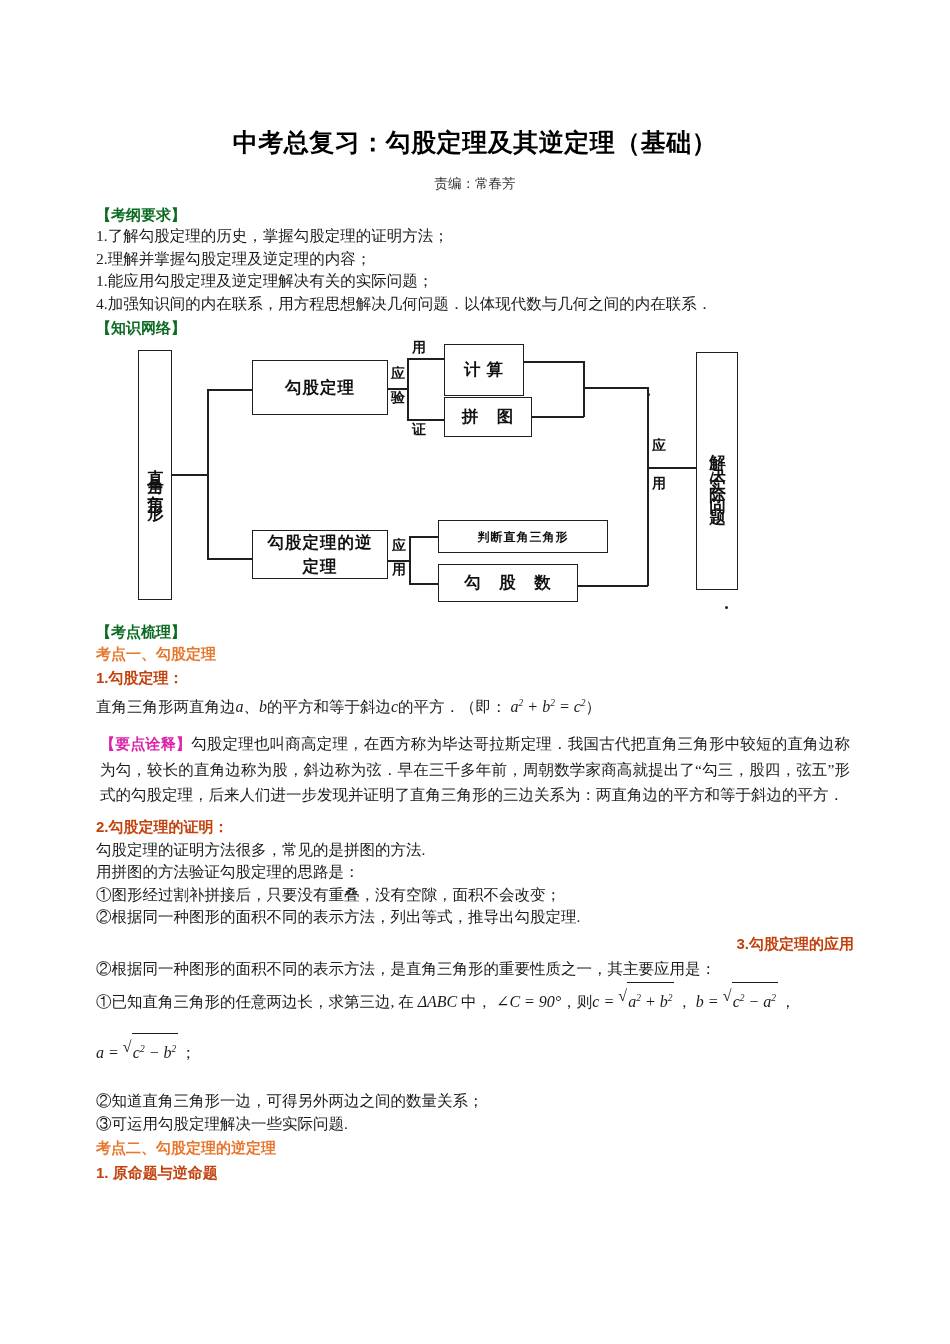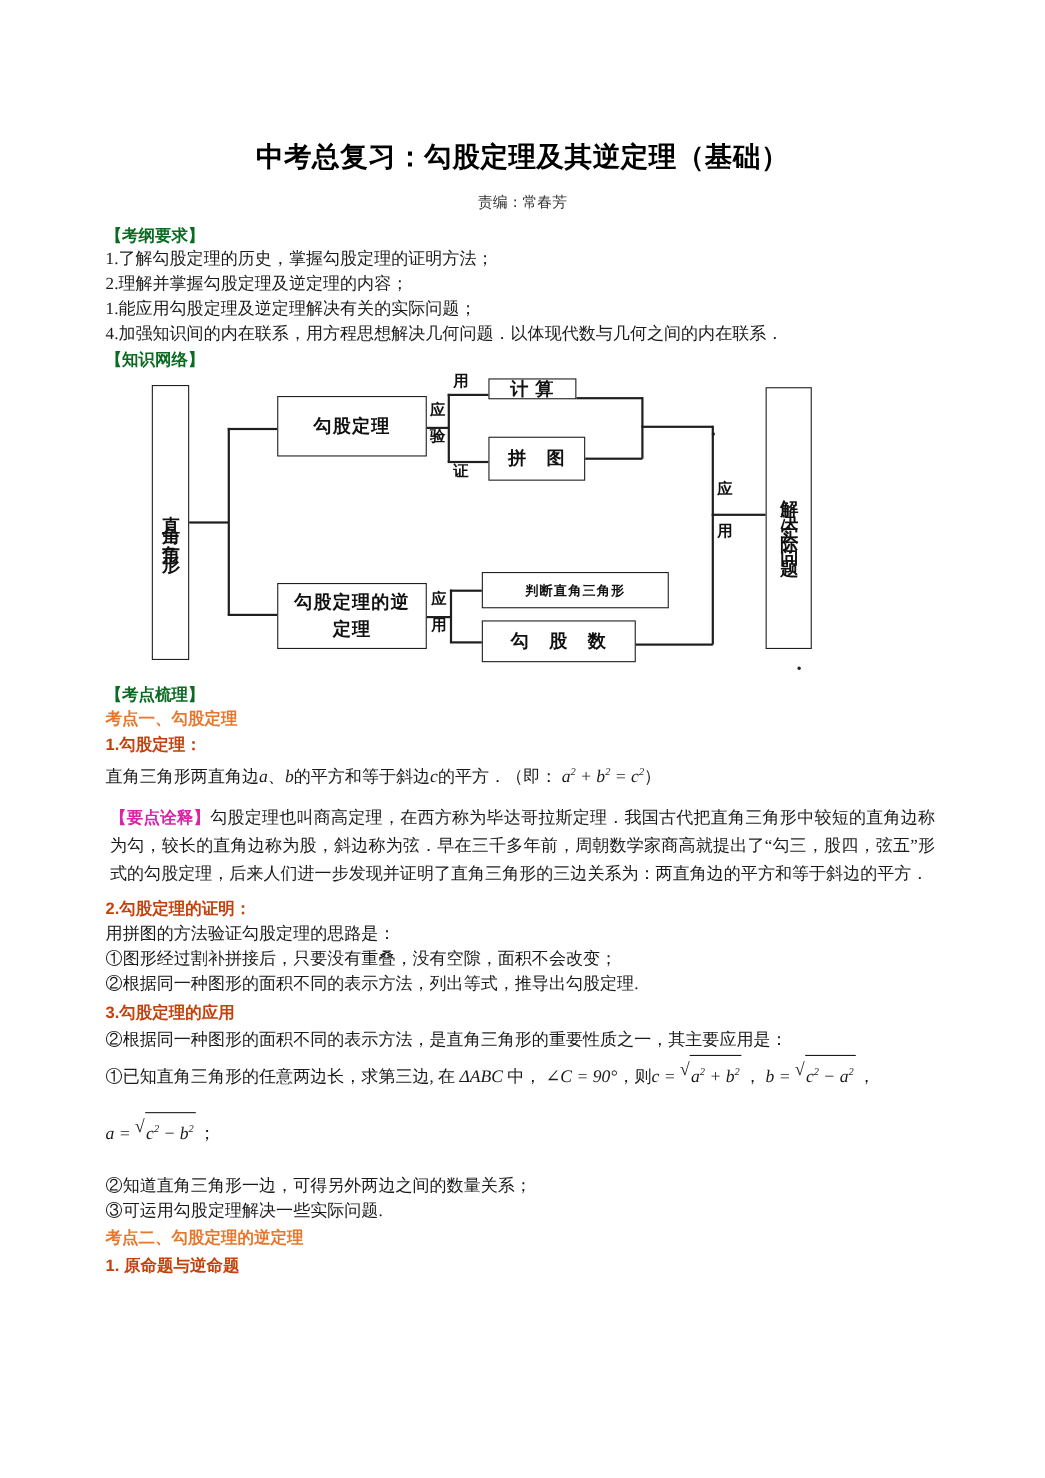--- a/index.html
+++ b/index.html
@@ -195,36 +195,36 @@
 
     <div class="dbox vert" style="left:2px; top:6px; width:34px; height:250px;">直角三角形</div>
 
     <div class="dline h" style="left:36px; top:130px; width:36px;"></div>
     <div class="dline v" style="left:71px; top:45px; height:170px;"></div>
     <div class="dline h" style="left:71px; top:45px; width:46px;"></div>
     <div class="dline h" style="left:71px; top:214px; width:46px;"></div>
 
     <div class="dbox" style="left:116px; top:16px; width:136px; height:55px;">勾股定理</div>
 
-    <div class="dbox" style="left:116px; top:186px; width:136px; height:60px; letter-spacing:1px;">
+    <div class="dbox" style="left:116px; top:186px; width:136px; height:49px; letter-spacing:1px;">
       <span style="display:block; width:110px; line-height:24px;">勾股定理的逆定理</span>
     </div>
 
     <div class="dlabel" style="left:255px; top:22px;">应</div>
     <div class="dlabel" style="left:255px; top:46px;">验</div>
 
     <div class="dline h" style="left:252px; top:44px; width:20px;"></div>
     <div class="dline v" style="left:271px; top:14px; height:62px;"></div>
     <div class="dline h" style="left:271px; top:14px; width:38px;"></div>
     <div class="dline h" style="left:271px; top:75px; width:38px;"></div>
 
     <div class="dlabel" style="left:276px; top:-4px;">用</div>
     <div class="dlabel" style="left:276px; top:78px;">证</div>
 
-    <div class="dbox" style="left:308px; top:0px; width:80px; height:19px;">计 算</div>
+    <div class="dbox" style="left:308px; top:0px; width:80px; height:52px;">计 算</div>
 
     <div class="dbox" style="left:308px; top:53px; width:88px; height:40px;">拼　图</div>
 
     <div class="dline h" style="left:388px; top:17px; width:60px;"></div>
     <div class="dline v" style="left:447px; top:17px; height:56px;"></div>
     <div class="dline h" style="left:396px; top:72px; width:52px;"></div>
     <div class="dline h" style="left:447px; top:43px; width:65px;"></div>
 
     <div class="dlabel" style="left:256px; top:194px;">应</div>
     <div class="dlabel" style="left:256px; top:218px;">用</div>
@@ -259,26 +259,27 @@
     <span>直角三角形两直角边</span><span class="math">a</span><span>、</span><span class="math">b</span><span>的平方和等于斜边</span><span class="math">c</span><span>的平方．（即：</span><span class="math">
       <span>a</span><sup class="ex">2</sup> + <span>b</span><sup class="ex">2</sup> = <span>c</span><sup class="ex">2</sup></span><span>）</span>
   </div>
 
   <div class="body-para" style="padding-top:7px;">
     <span class="tag-magenta">【要点诠释】</span><span>勾股定理也叫商高定理，在西方称为毕达哥拉斯定理．我国古代把直角三角形中较短的直角边称为勾，较长的直角边称为股，斜边称为弦．早在三千多年前，周朝数学家商高就提出了“勾三，股四，弦五”形式的勾股定理，后来人们进一步发现并证明了直角三角形的三边关系为：两直角边的平方和等于斜边的平方．</span>
   </div>
 
   <div class="sec-head-blue" style="padding-top:2px;">2.勾股定理的证明：</div>
   <div class="lines-block">
+    <div class="body-line">勾股定理的证明方法很多，常见的是拼图的方法.</div>
     <div class="body-line">用拼图的方法验证勾股定理的思路是：</div>
     <div class="body-line">①图形经过割补拼接后，只要没有重叠，没有空隙，面积不会改变；</div>
     <div class="body-line">②根据同一种图形的面积不同的表示方法，列出等式，推导出勾股定理.</div>
   </div>
 
-  <div class="sec-head-blue" style="padding-top:2px;">3.勾股定理的应用</div>
+  <div class="sec-head-blue" style="padding-top:2px;text-align:right;">3.勾股定理的应用</div>
   <div class="body-line" style="line-height:26px;">②根据同一种图形的面积不同的表示方法，是直角三角形的重要性质之一，其主要应用是：</div>
 
   <div class="body-line" style="line-height:30px;">
     <span>①已知直角三角形的任意两边长，求第三边, 在</span>
     <span class="math">ΔABC</span>
     <span>中，</span>
     <span class="math">∠C = 90°</span><span>，则</span><span class="math"><span>c</span> = <span class="radical"><span class="rad-body"><span>a</span><sup class="ex">2</sup> + <span>b</span><sup class="ex">2</sup></span></span></span><span>，</span>
     <span class="math"><span>b</span> = <span class="radical"><span class="rad-body"><span>c</span><sup class="ex">2</sup> − <span>a</span><sup class="ex">2</sup></span></span></span><span>，</span>
   </div>
 

